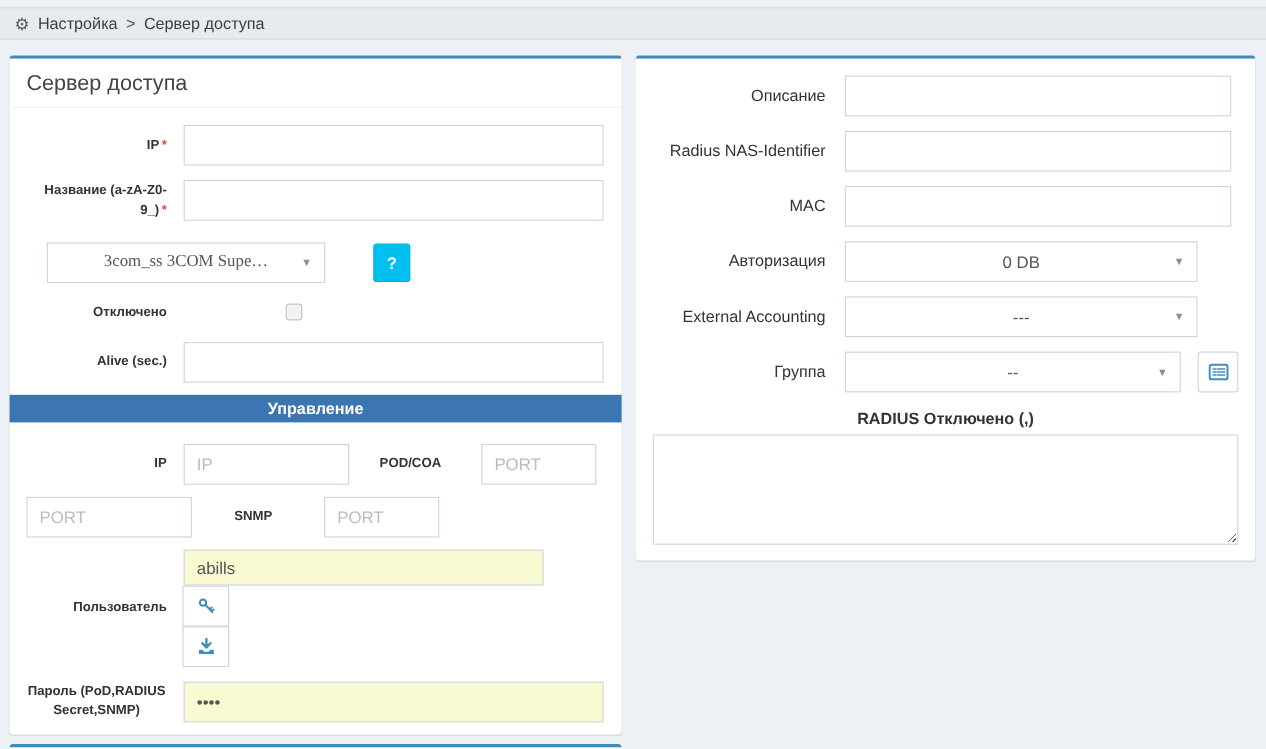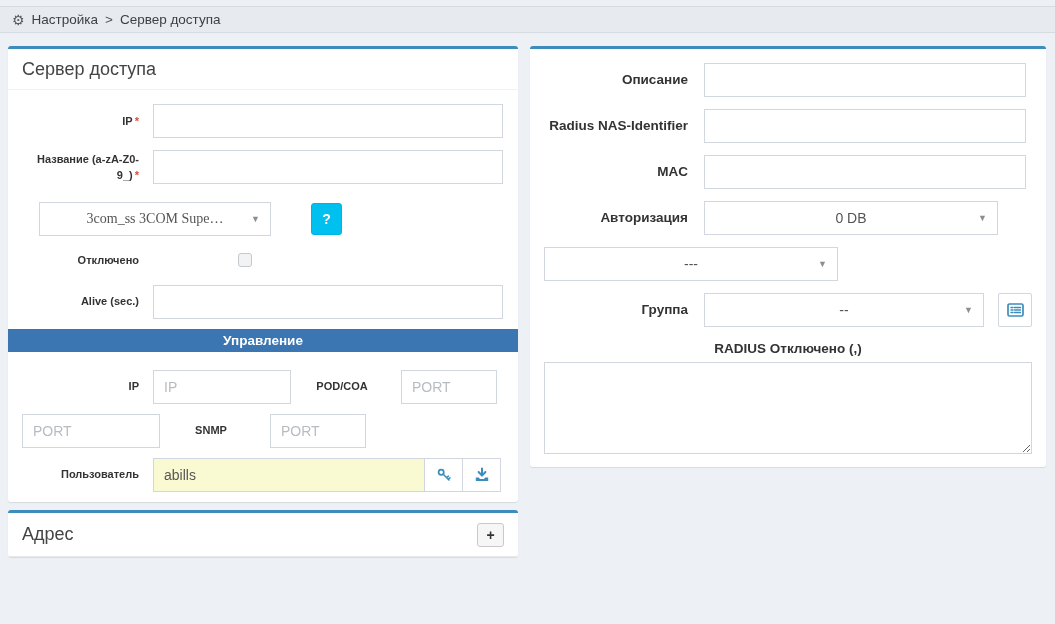--- a/index.html
+++ b/index.html
@@ -43,21 +43,21 @@
   
   .frow { display:flex; align-items:center; margin-top:12px; }
   .frow.top { align-items:flex-start; }
   .flabel {
     width:131px; flex:none;
     text-align:right; padding-right:14px;
     font-weight:bold; font-size:11px; color:#333; line-height:1.5;
   }
   .flabel.w2 { width:110px; text-align:center; padding-right:8px; }
   .flabel-r { width:160px; flex:none; text-align:right; padding-right:16px;
-              font-weight:bold; font-size:13.5px; color:#333; line-height:1.45; }
+              font-weight:normal; font-size:13.5px; color:#333; line-height:1.45; }
   .req { color:#dd4b39; margin-left:2px; font-weight:bold; }
   .tinput {
     height:34px; border:1px solid #d2d6de; background:#fff;
     padding:6px 10px; font-size:14px; color:#555; outline:none;
     font-family:"Liberation Sans", sans-serif; border-radius:0;
   }
   .tinput::placeholder { color:#b8bcc2; }
   .tinput.yellow { background:#fafad2; }
   .w350 { width:350px; } .w322 { width:322px; }
   .w138 { width:138px; } .w96 { width:96px; }
@@ -76,21 +76,21 @@
     font-size:9px; color:#8a8f94;
   }
   .sel196 { width:232px;font-family:Liberation Serif, serif; } .sel294 { width:294px; } .sel282 { width:282px; }
   
   .btn-help {
     width:31px; height:32px; margin-left:40px;
     background:#00c0ef; border:1px solid #00b3e0; border-radius:3px;
     color:#fff; font-weight:bold; font-size:14px;
     display:flex; align-items:center; justify-content:center; cursor:pointer;
   }
-  .igroup { display:flex; width:348px; }
+  .igroup { display:flex; width:300px;flex-direction:column; }
   .igroup .tinput { flex:1; min-width:0; }
   .ibtn {
     width:39px; height:34px; flex:none; margin-left:-1px;
     background:#fff; border:1px solid #d2d6de;
     display:flex; align-items:center; justify-content:center; cursor:pointer;
   }
   .iconbtn34 {
     width:34px; height:34px; flex:none; margin-left:14px;
     background:#fff; border:1px solid #d2d6de; border-radius:2px;
     display:flex; align-items:center; justify-content:center; cursor:pointer;
@@ -205,20 +205,24 @@
               <span>
                 <svg width="16" height="16" viewBox="0 0 16 16">
                   <path d="M8 1.5 v6 M4.6 5 L8 8.6 L11.4 5" fill="none" stroke="#3c8dbc" stroke-width="2" stroke-linecap="round" stroke-linejoin="round"></path>
                   <path d="M1.8 10.5 h3 l1.2 1.6 h4 l1.2-1.6 h3 v3.4 h-12.4 z" fill="#3c8dbc"></path>
                 </svg>
               </span>
             </div>
           </div>
         </div>
 
+        <div class="frow top" style="margin-top:12px;">
+          <div class="flabel" style="text-align:center;"><span>Пароль (PoD,RADIUS Secret,SNMP)</span></div>
+          <input class="tinput yellow w350" value="••••" style="">
+        </div>
 
       </div>
     </div>
 
     <div class="card address">
       <div class="card-head">
         <span class="card-title">Адрес</span>
         <div class="btn-plus">
           <span>+</span>
         </div>
@@ -248,20 +252,21 @@
 
         <div class="frow">
           <div class="flabel-r"><span>Авторизация</span></div>
           <div class="tselect sel294">
             <span class="sel-text">0 DB</span>
             <span class="caret">▼</span>
           </div>
         </div>
 
         <div class="frow">
+          <div class="flabel-r" style="max-width:160px;"><span>External Accounting</span></div>
           <div class="tselect sel294">
             <span class="sel-text">---</span>
             <span class="caret">▼</span>
           </div>
         </div>
 
         <div class="frow">
           <div class="flabel-r"><span>Группа</span></div>
           <div class="tselect sel282">
             <span class="sel-text">--</span>

